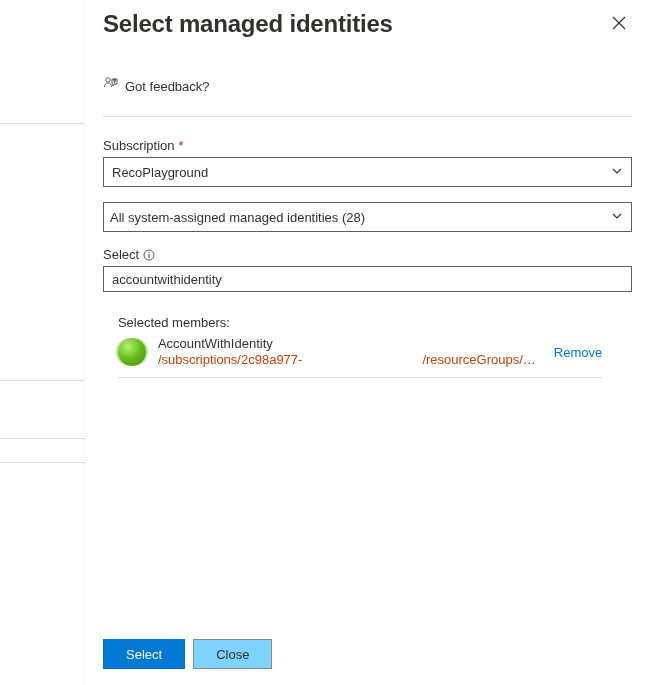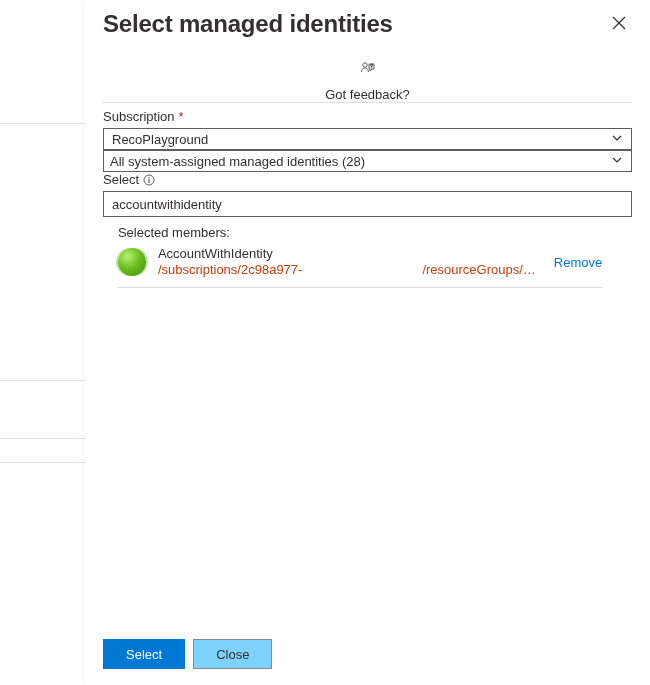--- a/index.html
+++ b/index.html
@@ -1,32 +1,32 @@
 <!DOCTYPE html>
 <html><head>
   <meta charset="utf-8">
   <style>
     * { box-sizing: border-box; margin: 0; padding: 0; font-family: 'Segoe UI', Arial, sans-serif; }
     body { background: #fff; width: 650px; height: 685px; overflow: hidden; color: #323130; }
     .bg-lines { position: absolute; left: 0; top: 0; width: 85px; height: 685px; pointer-events: none; }
     .bg-line { border-top: 1px solid #e1dfdd; width: 85px; position: absolute; }
-    .panel { position: absolute; left: 85px; top: 0; right: 0; bottom: 0; background: #fff; display: flex; flex-direction: column; padding: 0 18px 0 18px; box-shadow: -2px 0 6px rgba(0,0,0,0.03); }
+    .panel { position: absolute; left: 85px; top: 0; right: 0; bottom: 0; background: #fff; display: flex; flex-direction: column; padding: 0 18px 0 18px; box-shadow: -2px 0 6px rgba(0,0,0,0.03); gap: 15px; }
     .panel-header { display: flex; justify-content: space-between; align-items: flex-start; padding-top: 10px; }
     .panel-title { font-size: 24px; font-weight: 600; color: #323130; letter-spacing: -0.2px; }
     .close-btn { background: none; border: none; cursor: pointer; padding: 6px; display: flex; align-items: center; justify-content: center; }
     .close-btn svg { width: 14px; height: 14px; }
-    .feedback-row { display: flex; align-items: center; gap: 6px; margin: 22px 0 6px 0; padding-bottom: 0; border-bottom: 1px solid #e1dfdd; cursor: pointer; flex-direction: column; }
+    .feedback-row { display: flex; align-items: center; gap: 6px; margin: 22px 0 6px 0; padding-bottom: 20px; border-bottom: 1px solid #e1dfdd; cursor: pointer; }
     .feedback-row svg { width: 16px; height: 16px; fill: #666; stroke: #666; }
     .feedback-text { font-size: 13px; color: #323130; }
     .field-group { }
     .field-label { font-size: 13px; color: #323130; display: flex; align-items: center; gap: 4px; margin-bottom: 4px; }
     .required-star { color: #a4262c; }
     .info-icon { display: inline-flex; align-items: center; justify-content: center; }
     .info-icon svg { width: 12px; height: 12px; }
-    .dropdown { width: 100%; height: 22px; border: 1px solid #605e5c; background: #fff; display: flex; align-items: center; justify-content: space-between; padding: 0 8px; cursor: pointer; font-size: 13px; }
+    .dropdown { width: 100%; height: 30px; border: 1px solid #605e5c; background: #fff; display: flex; align-items: center; justify-content: space-between; padding: 0 8px; cursor: pointer; font-size: 13px; }
     .dropdown.indented { padding-left: 6px; }
     .chevron svg { width: 12px; height: 12px; }
     .text-input { width: 100%; height: 26px; border: 1px solid #605e5c; background: #fff; padding: 0 8px; font-size: 13px; color: #323130; outline: none; }
     .spacer { flex: 1; }
     .selected-section { margin-top: 8px; }
     .selected-label { font-size: 13px; color: #323130; margin-bottom: 6px; }
     .member-row { display: flex; align-items: center; }
     .member-icon { width: 28px; height: 28px; border-radius: 50%; background: radial-gradient(circle at 35% 30%, #b8f075 0%, #6abf1e 45%, #3e8a0c 100%); box-shadow:  -2px 0 0 0 #bde49f, 2px 0 0 0 #bde49f; margin-right: 12px; flex-shrink: 0; }
     .member-text { flex: 1; display: flex; flex-direction: column; font-size: 13px; line-height: 1.25; }
     .member-path-row { display: flex; align-items: baseline; gap: 120px; color: #c2410c; }

